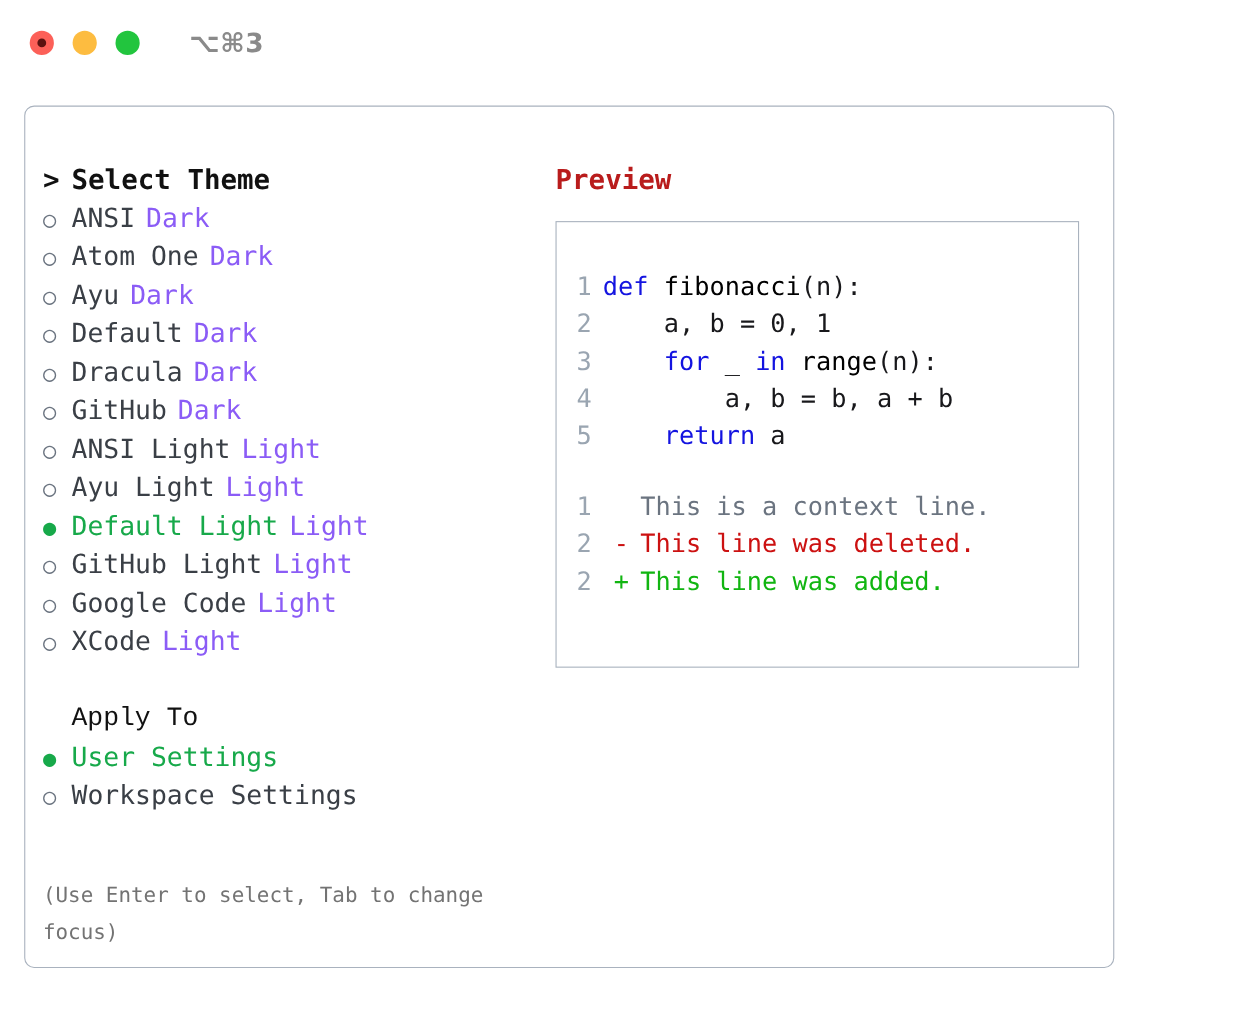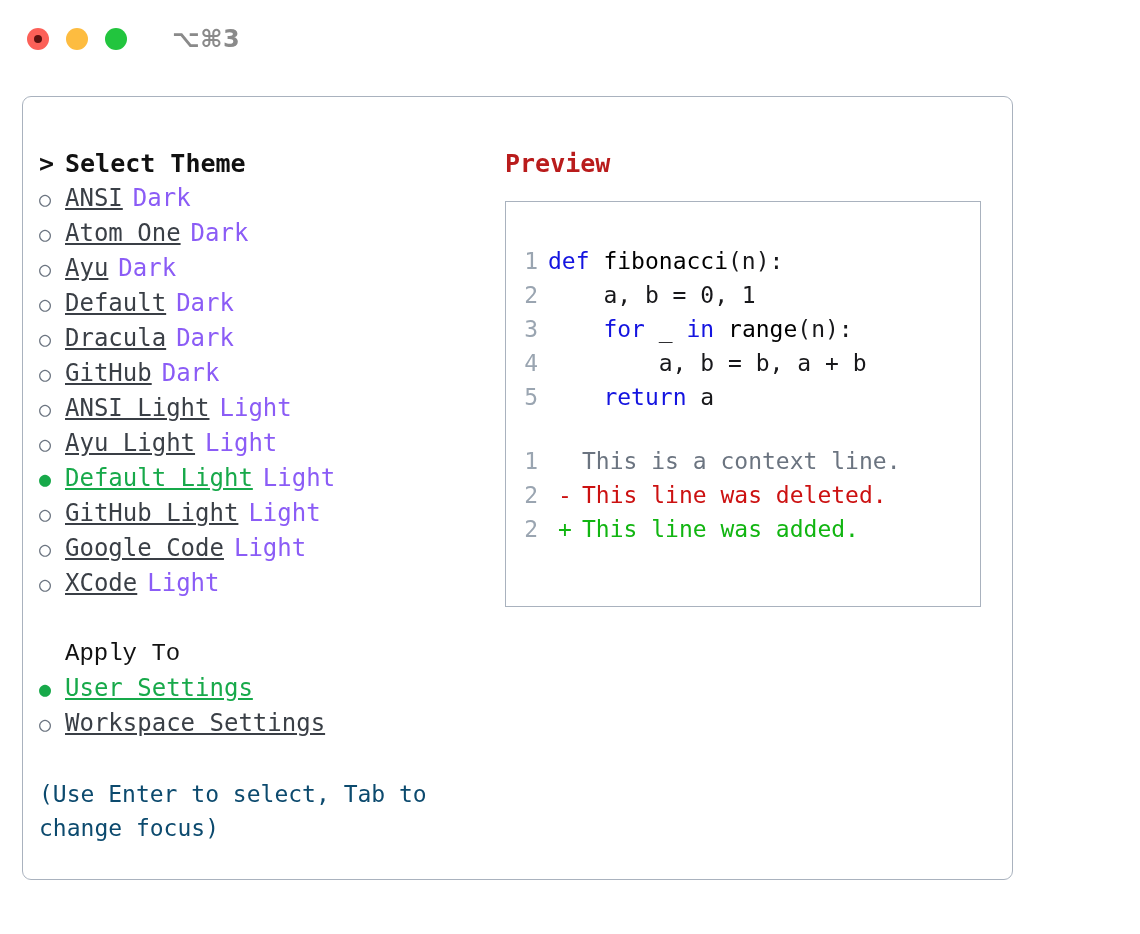--- a/index.html
+++ b/index.html
@@ -119,21 +119,21 @@
     white-space: pre;
     color: #3a3f46;
   }
   .opt-row .bullet {
     width: 26px;
     flex: 0 0 26px;
     color: #6b7480;
     font-size: 20px;
     line-height: 34px;
   }
-  .opt-row .opt-label { color: #3a3f46; text-decoration: underline; }
+  .opt-row .opt-label { color: #3a3f46; }
   .opt-row .opt-tag {
     color: #8b5cf6;
     margin-left: 10px;
   }
   .opt-row.selected .bullet { color: #17a94a; }
   .opt-row.selected .opt-label { color: #17a94a; }
 
   #apply-section { margin-top: 36px; }
   .section-title {
     display: flex;
@@ -143,24 +143,24 @@
     color: #111111;
     white-space: pre;
     font-family: Liberation Mono, monospace;
   }
   .section-title .marker {
     width: 26px;
     flex: 0 0 26px;
   }
 
   #hint-text {
-    margin-top: 36px;
+    margin-top: 56px;
     width: 408px;
-    color: #0c4a6e;
-    font-size: 23px;
+    color: #737373;
+    font-size: 19px;
     line-height: 34px;
     white-space: pre-wrap;
   }
 
   
   #preview-column {
     flex: 1;
     padding: 50px 0 0 4px;
     box-sizing: border-box;
   }

